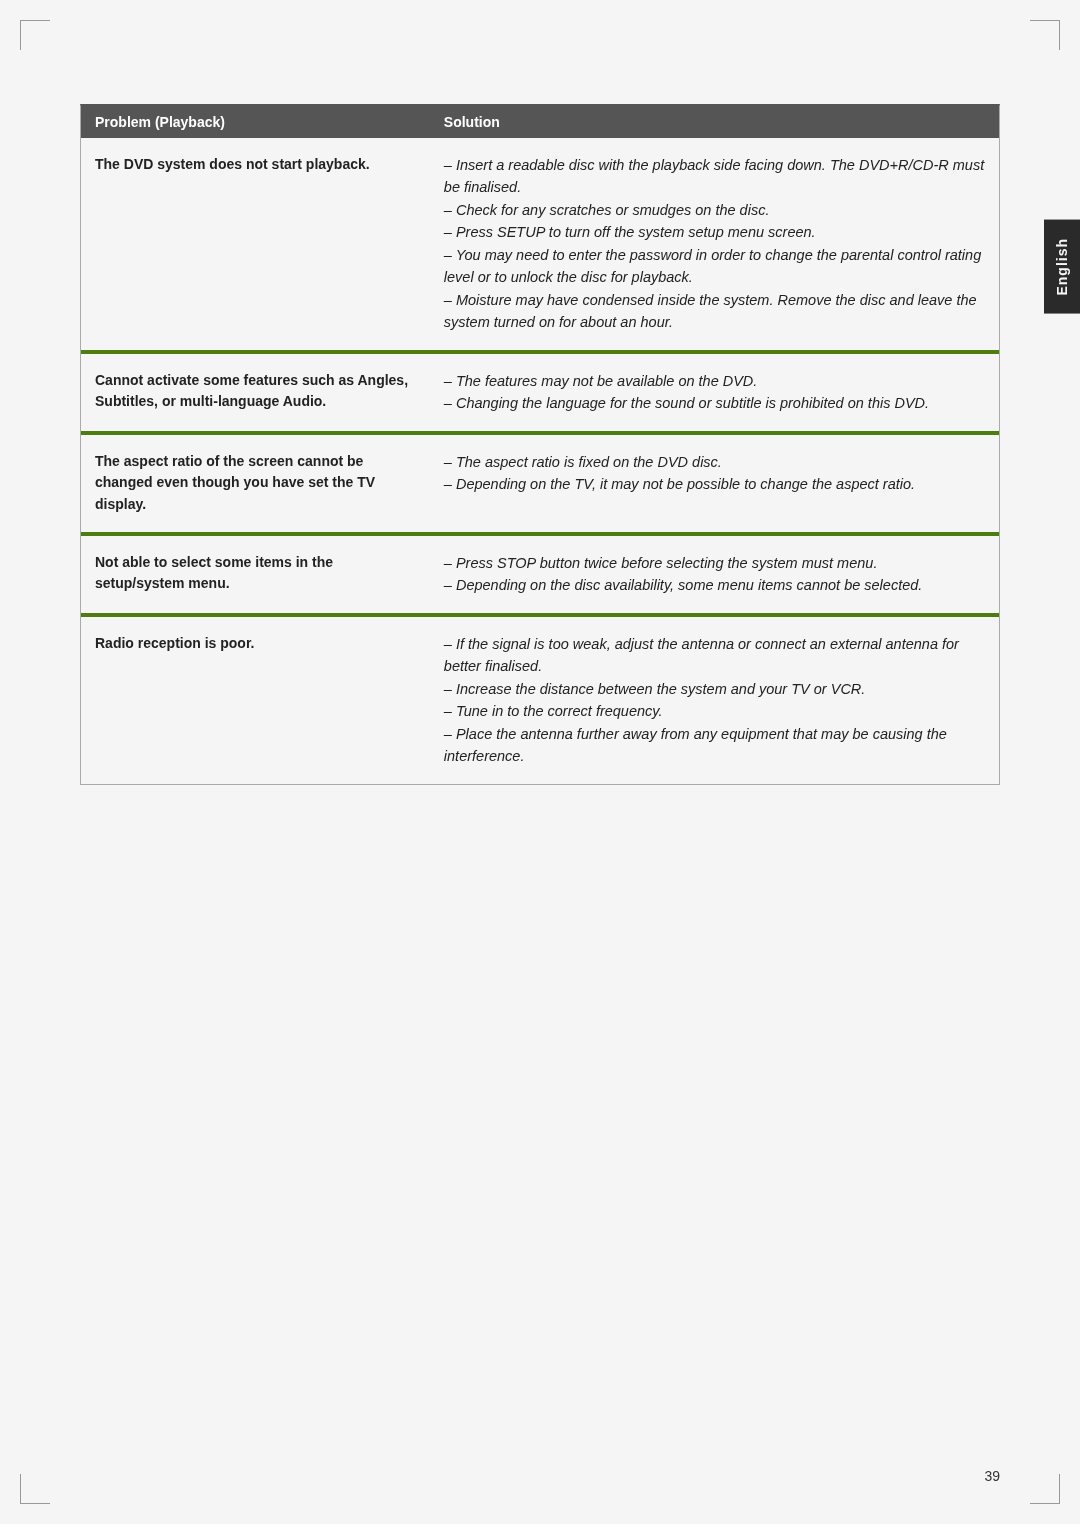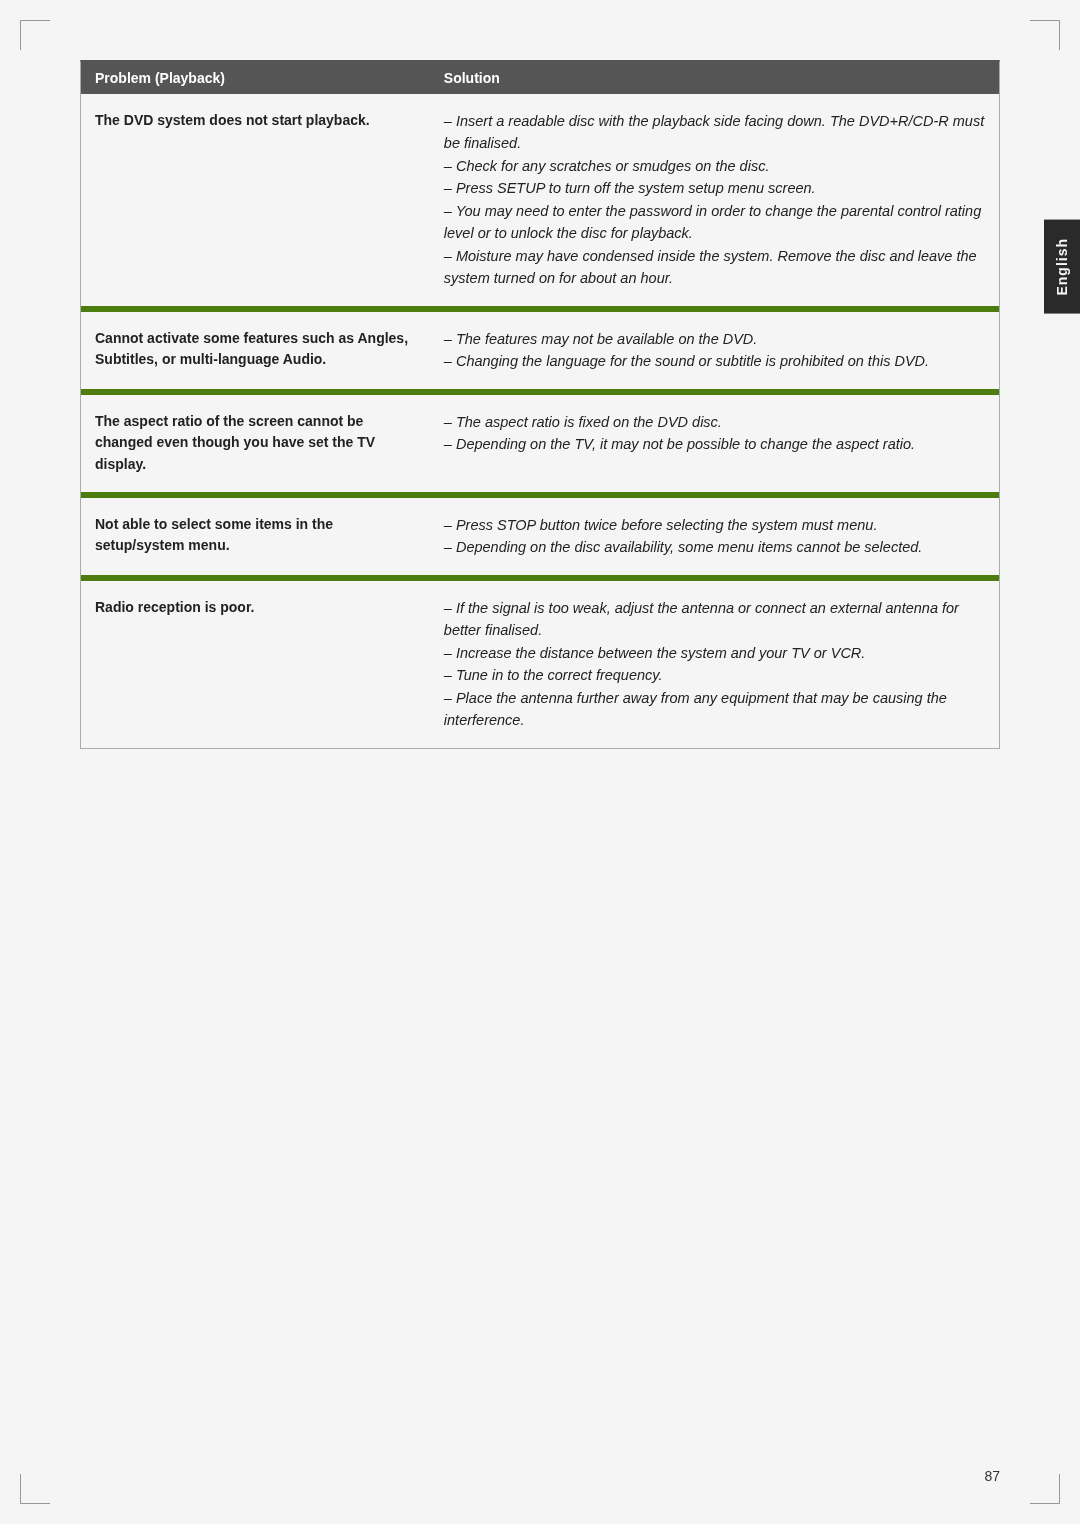--- a/index.html
+++ b/index.html
@@ -93,21 +93,21 @@
       text-align: left;
       font-size: 14px;
       font-weight: bold;
     }
 
     .troubleshoot-table thead tr th:first-child {
       width: 38%;
     }
 
     .troubleshoot-table tbody tr {
-      border-bottom: 6px solid #4d7c0f;
+      border-bottom: 4px solid #4d7c0f;
       vertical-align: top;
     }
 
     .troubleshoot-table tbody tr td {
       padding: 16px 14px;
       line-height: 1.55;
       vertical-align: top;
     }
 
     .troubleshoot-table tbody tr td:first-child {
@@ -121,20 +121,21 @@
     }
 
     .troubleshoot-table tbody tr:last-child {
       border-bottom: none;
     }
 
     
     .table-wrapper {
       border: 1px solid #aaa;
       border-top: 2px solid #555;
+      margin-top: 44px;
     }
   </style>
 </head>
 <body>
 
 <div class="page">
 
   <div class="corner-mark tl"></div>
   <div class="corner-mark tr"></div>
   <div class="corner-mark bl"></div>
@@ -169,14 +170,14 @@
             <td><span>– Press STOP button twice before selecting the system must menu.</span><br><span>– Depending on the disc availability, some menu items cannot be selected.</span></td>
           </tr>
           <tr>
             <td>Radio reception is poor.</td>
             <td><span>– If the signal is too weak, adjust the antenna or connect an external antenna for better finalised.</span><br><span>– Increase the distance between the system and your TV or VCR.</span><br><span>– Tune in to the correct frequency.</span><br><span>– Place the antenna further away from any equipment that may be causing the interference.</span></td>
           </tr>
         </tbody>
     </table>
   </div>
 
-  <div class="page-number">87</div>
+  <div class="page-number">39</div>
 </div>
 
 </body></html>

